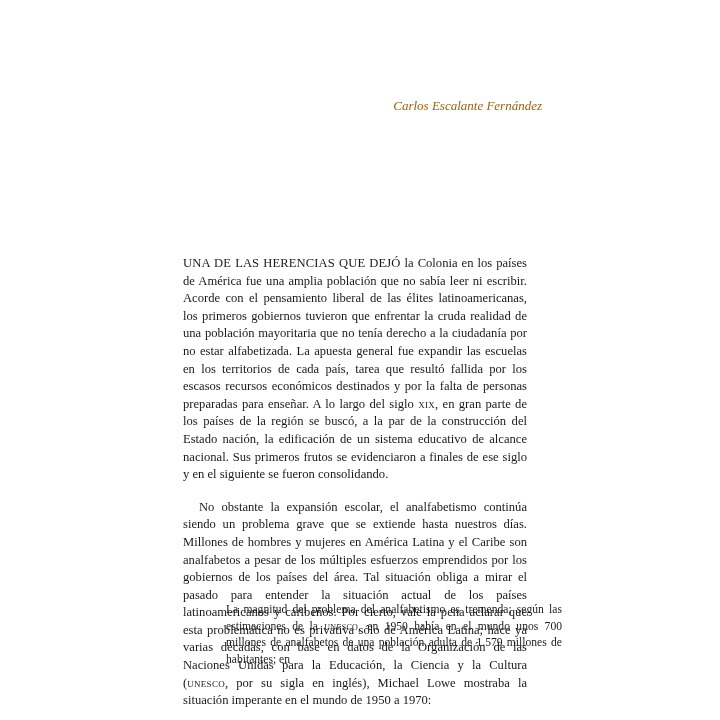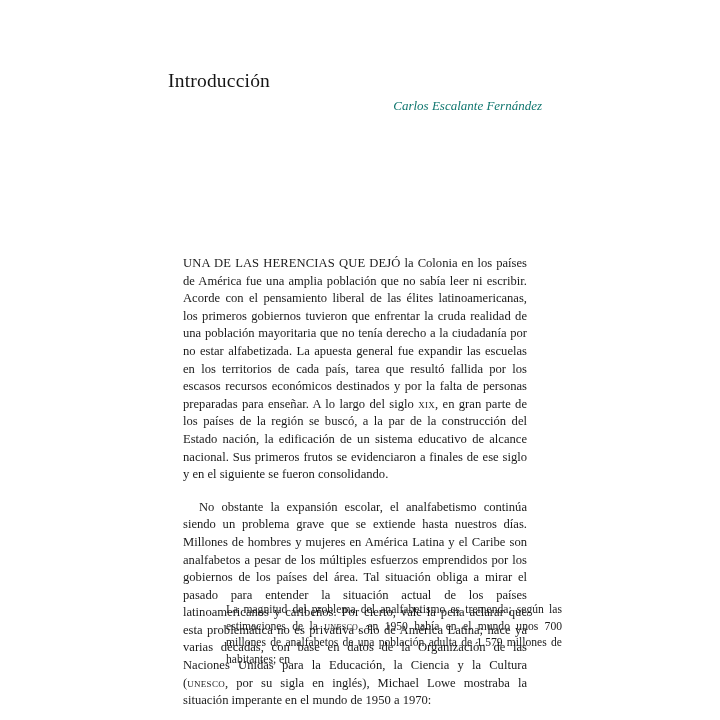--- a/index.html
+++ b/index.html
@@ -40,21 +40,21 @@
     text-align: left;
   }
 
   
   #author-byline {
     top: 97px;
     font-size: 13px;
     line-height: 18px;
     font-style: italic;
     text-align: right;
-    color: #0f766e;
+    color: #a16207;
   }
 
   
   #body-copy {
     top: 240px;
   }
 
   .para {
     font-size: 12.6px;
     line-height: 17.6px;
@@ -93,21 +93,20 @@
     text-align: justify;
     margin: 0;
     color: #1a1a1a;
   }
 </style>
 </head>
 <body>
 
 <div id="page">
 
-  <h1 class="text-column" id="chapter-title">Introducción</h1>
 
   <div class="text-column" id="author-byline">Carlos Escalante Fernández</div>
 
   <div class="text-column" id="body-copy">
 
     <p class="para"><span class="smallcaps opening-caps">UNA DE LAS HERENCIAS QUE DEJÓ</span><span> la Colonia en los países de América fue una amplia población que no sabía leer ni escribir. Acorde con el pensamiento liberal de las élites latinoamericanas, los primeros gobiernos tuvieron que enfrentar la cruda realidad de una población mayoritaria que no tenía derecho a la ciudadanía por no estar alfabetizada. La apuesta general fue expandir las escuelas en los territorios de cada país, tarea que resultó fallida por los escasos recursos económicos destinados y por la falta de personas preparadas para enseñar. A lo largo del siglo </span><span class="smallcaps">XIX</span><span>, en gran parte de los países de la región se buscó, a la par de la construcción del Estado nación, la edificación de un sistema educativo de alcance nacional. Sus primeros frutos se evidenciaron a finales de ese siglo y en el siguiente se fueron consolidando.</span></p>
 
     <p class="para indented"><span>No obstante la expansión escolar, el analfabetismo continúa siendo un problema grave que se extiende hasta nuestros días. Millones de hombres y mujeres en América Latina y el Caribe son analfabetos a pesar de los múltiples esfuerzos emprendidos por los gobiernos de los países del área. Tal situación obliga a mirar el pasado para entender la situación actual de los países latinoamericanos y caribeños. Por cierto, vale la pena aclarar que esta problemática no es privativa sólo de América Latina; hace ya varias décadas, con base en datos de la Organización de las Naciones Unidas para la Educación, la Ciencia y la Cultura (</span><span class="smallcaps">UNESCO</span><span>, por su sigla en inglés), Michael Lowe mostraba la situación imperante en el mundo de 1950 a 1970:</span></p>
 
   </div>

